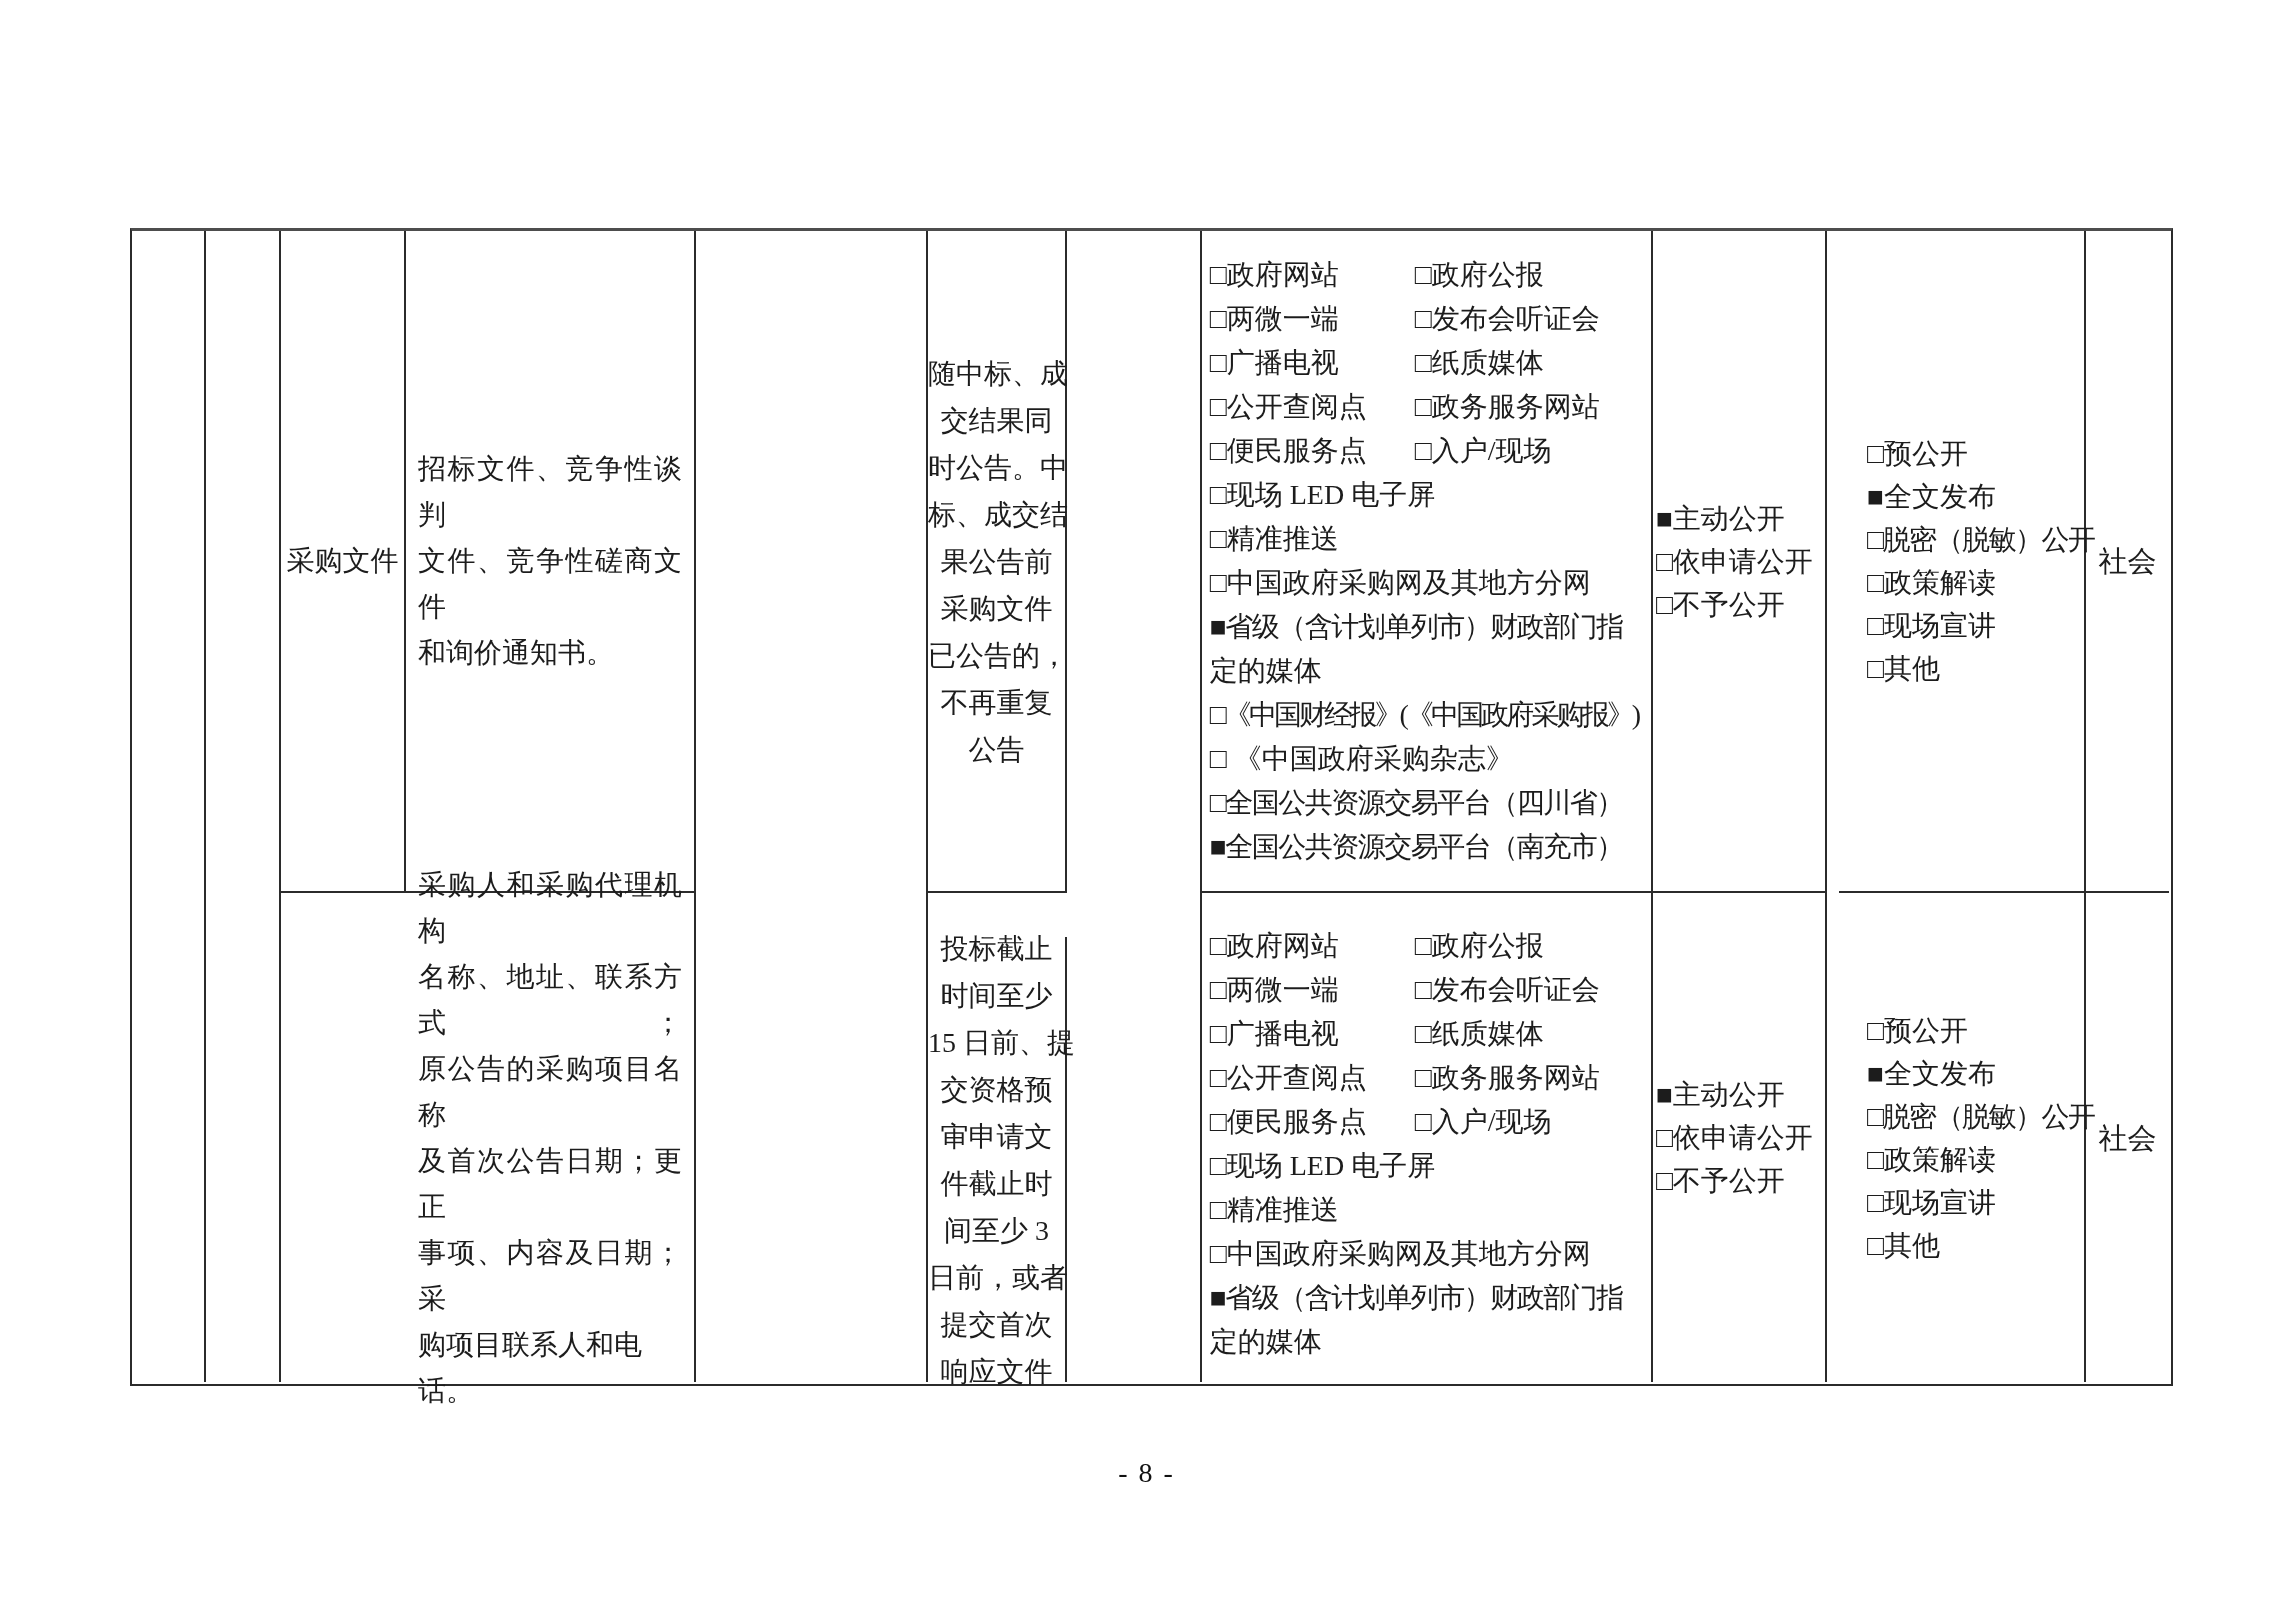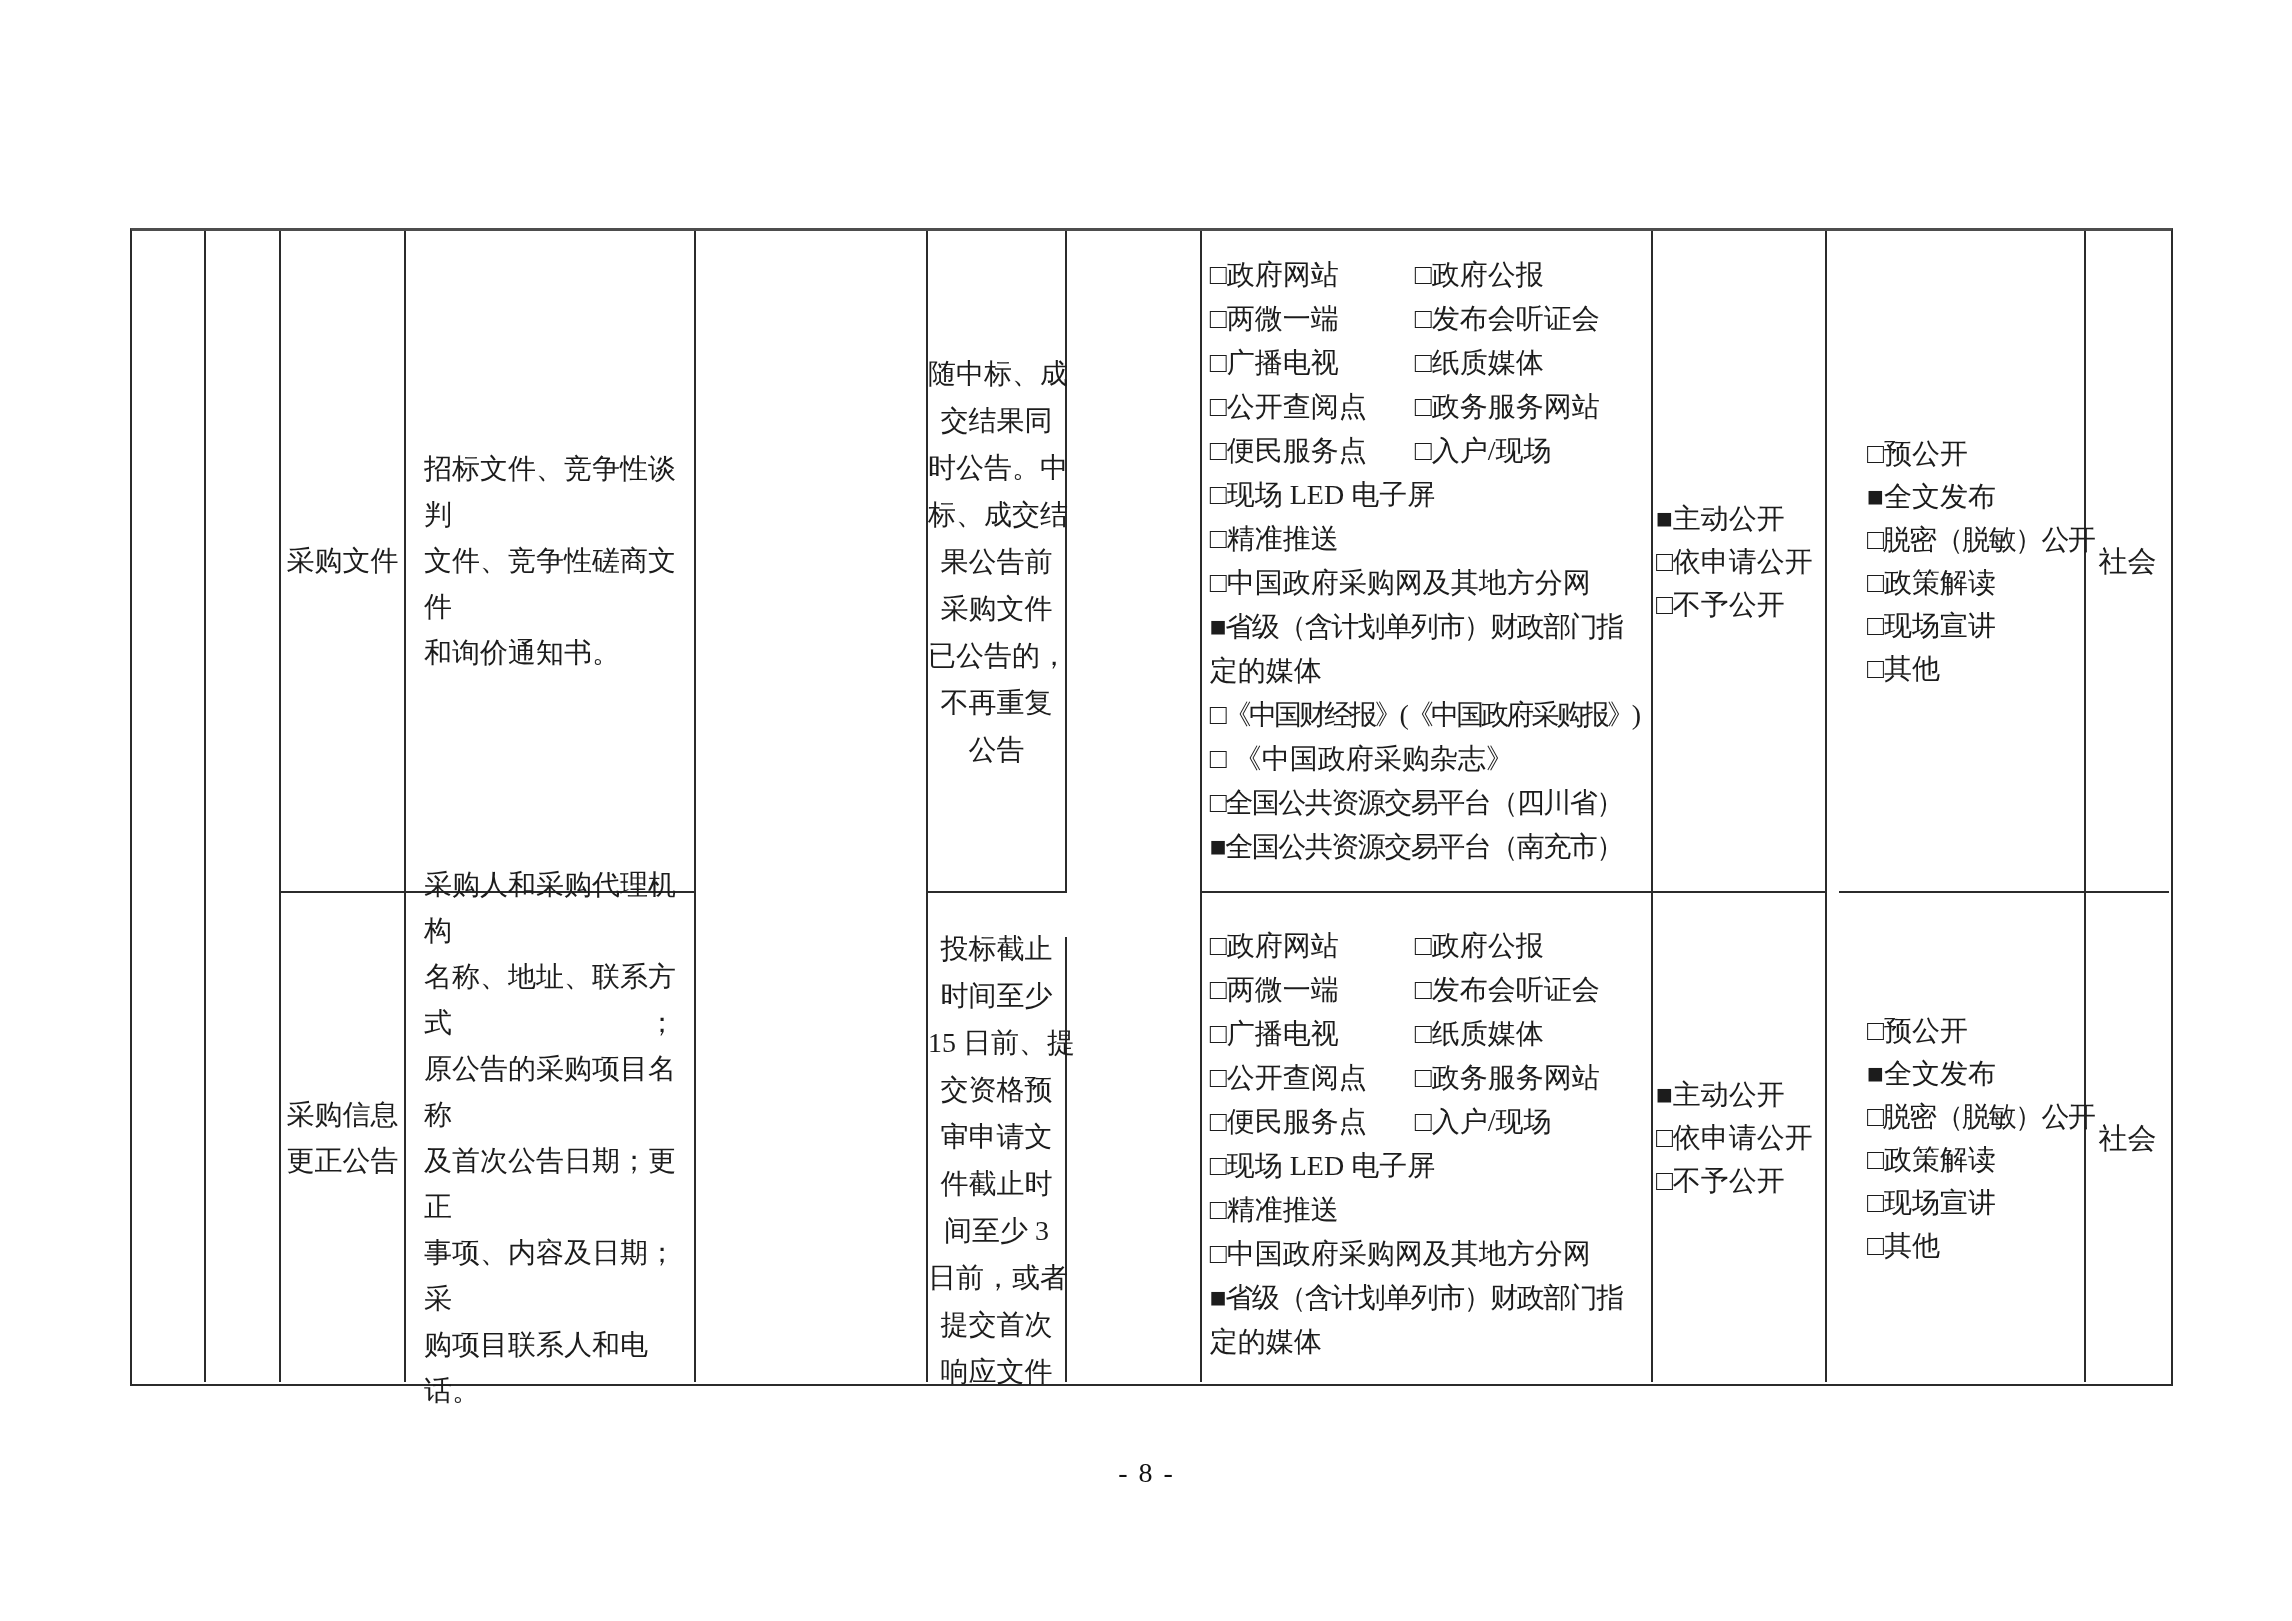--- a/index.html
+++ b/index.html
@@ -29,21 +29,21 @@
     font-size:28px;line-height:46px;
     overflow:visible;
   }
   .cell.lastcol{border-right:none;}
   .cell.hasdiv{border-bottom:2.9px solid #2b2b2b;}
   .cell.span2{grid-row:1 / span 2;}
 
   
   .ctr{text-align:center;}
   .nowrap{white-space:nowrap;}
-  .desc{padding:0 18px;}
+  .desc{padding:0 12px;}
   .desc .ln{display:block;text-align:left;}
   .desc .jl{text-align:justify;text-align-last:justify;}
   .timing .ln{display:block;text-align:center;white-space:nowrap;line-height:47px;}
   .channels{padding-left:7.8px;line-height:44px;}
   .channels .chline{white-space:nowrap;}
   .channels .chl{display:inline-block;width:205px;}
   .channels .tight{letter-spacing:-1.5px;}
   .channels .xtight{letter-spacing:-2.9px;}
   .channels.r2{padding-top:13.7px;}
   .methods{padding-left:2.9px;line-height:43px;}
@@ -124,24 +124,20 @@
       <div class="chline tight">□脱密（脱敏）公开</div>
       <div class="chline">□政策解读</div>
       <div class="chline">□现场宣讲</div>
       <div class="chline">□其他</div>
     </div>
 
     <div class="cell hasdiv ctr lastcol audience" style="grid-column:11;grid-row:1;">
       <div class="nowrap">社会</div>
     </div>
 
-    <div class="cell ctr" style="grid-column:3;grid-row:2;">
-      <div class="nowrap">采购信息</div>
-      <div class="nowrap">更正公告</div>
-    </div>
 
     <div class="cell desc" style="grid-column:4;grid-row:2;">
       <span class="ln jl">采购人和采购代理机构</span>
       <span class="ln jl">名称、地址、联系方式；</span>
       <span class="ln jl">原公告的采购项目名称</span>
       <span class="ln jl">及首次公告日期；更正</span>
       <span class="ln jl">事项、内容及日期；采</span>
       <span class="ln">购项目联系人和电话。</span>
     </div>
 

